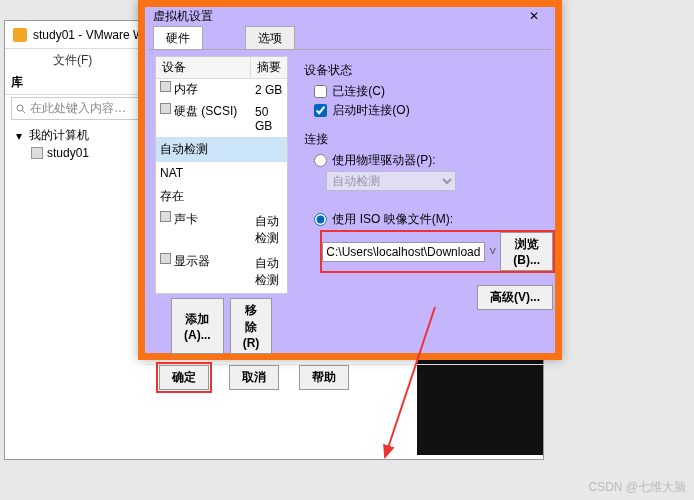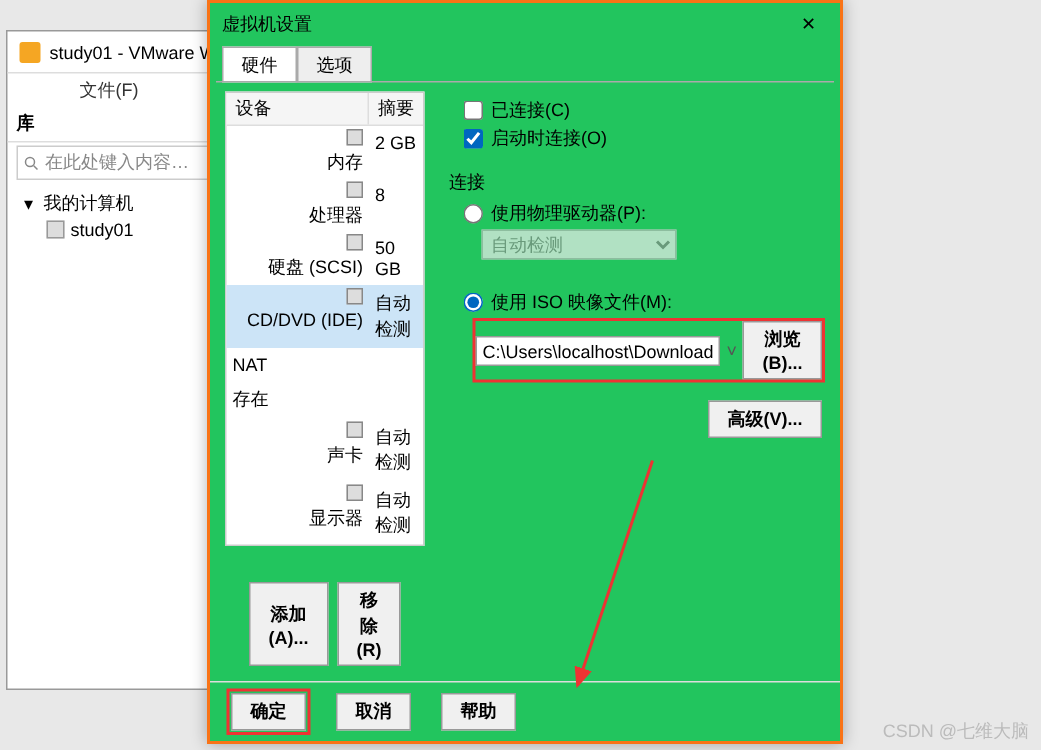--- a/index.html
+++ b/index.html
@@ -22,36 +22,36 @@
 .tabbar { height:24px; display:flex; gap:10px; padding:4px 6px; color:#444; }
 .green { color:#2a8; font-size:14px; }
 .dev-header { padding:4px 6px; display:flex; align-items:center; gap:4px; }
 .dev-list { padding:0 6px; color:#333; }
 .dev-list .row { display:flex; gap:4px; padding:1px 0; align-items:center; }
 .dev-list .ico { width:12px; height:12px; background:#ccc; border:1px solid #999; }
 .desc { padding:6px; color:#333; }
 .black-panel { background:#111; flex:1; margin:4px 0 4px 4px; }
 
 
-.dialog { position:absolute; left:138px; top:0; width:424px; height:496px; background:#22c55e; border:2px solid #f97316; box-shadow:0 0 10px rgba(0,0,0,.3); display:flex; flex-direction:column; }
+.dialog { position:absolute; left:138px; top:0; width:424px; height:360px; background:#c4b5fd; border:7px solid #f97316; box-shadow:0 0 10px rgba(0,0,0,.3); display:flex; flex-direction:column; }
 .dialog-hdr { height:28px; display:flex; align-items:center; justify-content:space-between; padding:0 8px; }
 .close-x { padding:2px 8px; cursor:pointer; }
-.tabs { height:24px; display:flex; padding:0 8px; gap:0; }
+.tabs { height:24px; display:flex; padding:0 8px; gap:10px; }
 .tab { padding:3px 12px; border:1px solid #aaa; border-bottom:none; background:#fff; position:relative; top:1px; }
-.tab.inactive { background:#eee; }
+.tab.inactive { background:#eee;margin-left:32px; }
 .dialog-body { flex:1; border-top:1px solid #aaa; margin:0 4px; display:flex; position:relative; }
 .left-col { width:200px; padding:6px; display:flex; flex-direction:column; }
 .dev-table { border:1px solid #ccc; background:#fff; flex:0 0 auto; }
 .dev-table .hdr { display:flex; background:#f5f5f5; border-bottom:1px solid #ddd; }
 .dev-table .hdr div { padding:2px 6px; }
 .dev-table .hdr div:first-child { width:95px; border-right:1px solid #ddd; }
 .dev-table .hdr div:last-child { flex:1; }
 .dev-table .drow { display:flex; padding:1px 0; }
 .dev-table .drow.sel { background:#cce4f7; }
-.dev-table .c1 { width:95px; padding:1px 4px; display:flex; align-items:flex-end; gap:3px;flex-direction:column; }
+.dev-table .c1 { width:95px; padding:1px 4px; display:flex; align-items:flex-start; gap:3px; }
 .dev-table .c2 { flex:1; padding:3px 4px; }
 .dev-ico { width:11px; height:11px; background:#ddd; border:1px solid #888; flex-shrink:0; }
 .left-btns { margin-top:auto; display:flex; gap:6px; padding:4px 16px; }
 .btn { padding:3px 12px; border:1px solid #999; background:#f0f0f0; cursor:pointer;font-weight:bold; }
 
 .right-col { flex:1; padding:8px 10px; position:relative; }
 .group-label { margin:4px 0; }
 .chk { display:flex; align-items:center; gap:5px; margin:2px 0 2px 10px; }
 input[type=checkbox],input[type=radio] { accent-color:#0067c0; }
 .iso-input { display:flex; gap:4px; margin:4px 0 4px 18px; align-items:center; }
@@ -171,36 +171,25 @@
         <div class="drow">
             <div class="c1">
               <span class="dev-ico"></span>
               <span>内存</span>
             </div>
             <div class="c2">2 GB</div>
           </div>
         <div class="drow">
             <div class="c1">
               <span class="dev-ico"></span>
-              <span>处理器</span>
-            </div>
-            <div class="c2">8</div>
-          </div>
-        <div class="drow">
-            <div class="c1">
-              <span class="dev-ico"></span>
               <span>硬盘 (SCSI)</span>
             </div>
             <div class="c2">50 GB</div>
           </div>
         <div class="drow sel">
-            <div class="c1">
-              <span class="dev-ico"></span>
-              <span>CD/DVD (IDE)</span>
-            </div>
             <div class="c2">自动检测</div>
           </div>
         <div class="drow">
             <div class="c2">NAT</div>
           </div>
         <div class="drow">
             <div class="c2">存在</div>
           </div>
         <div class="drow">
             <div class="c1">
@@ -217,20 +206,21 @@
             <div class="c2">自动检测</div>
           </div>
       </div>
       <div class="left-btns">
         <button class="btn">添加(A)...</button>
         <button class="btn">移除(R)</button>
       </div>
     </div>
 
     <div class="right-col">
+      <div class="group-label">设备状态</div>
       <label class="chk">
         <input type="checkbox" style="">
         <span>已连接(C)</span>
       </label>
       <label class="chk">
         <input type="checkbox" checked="" style="">
         <span>启动时连接(O)</span>
       </label>
 
       <div class="group-label" style="margin-top:12px">连接</div>

